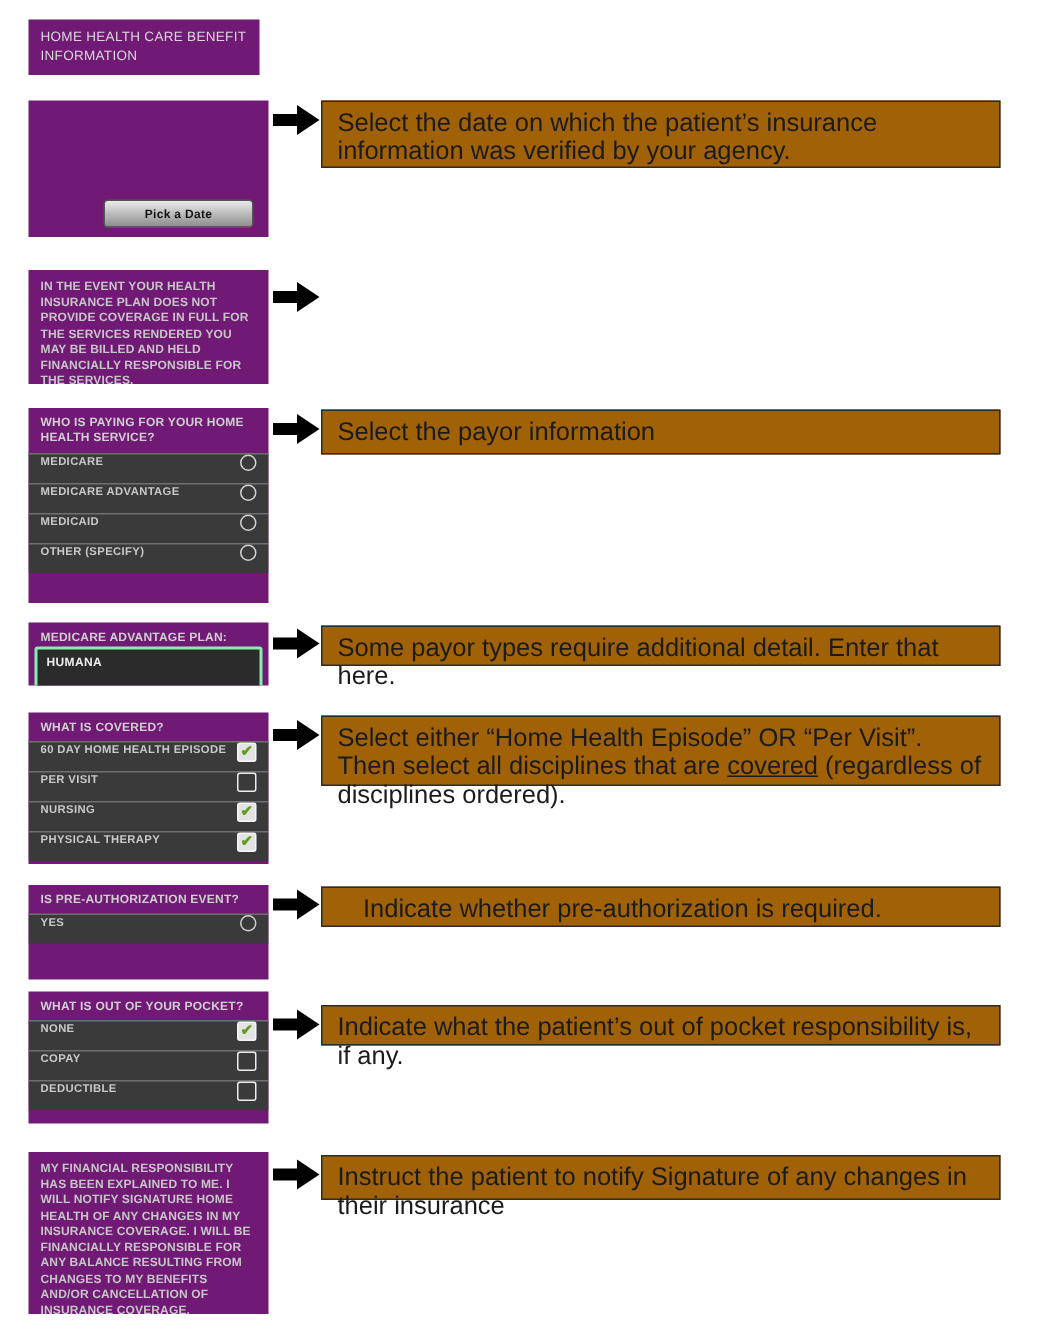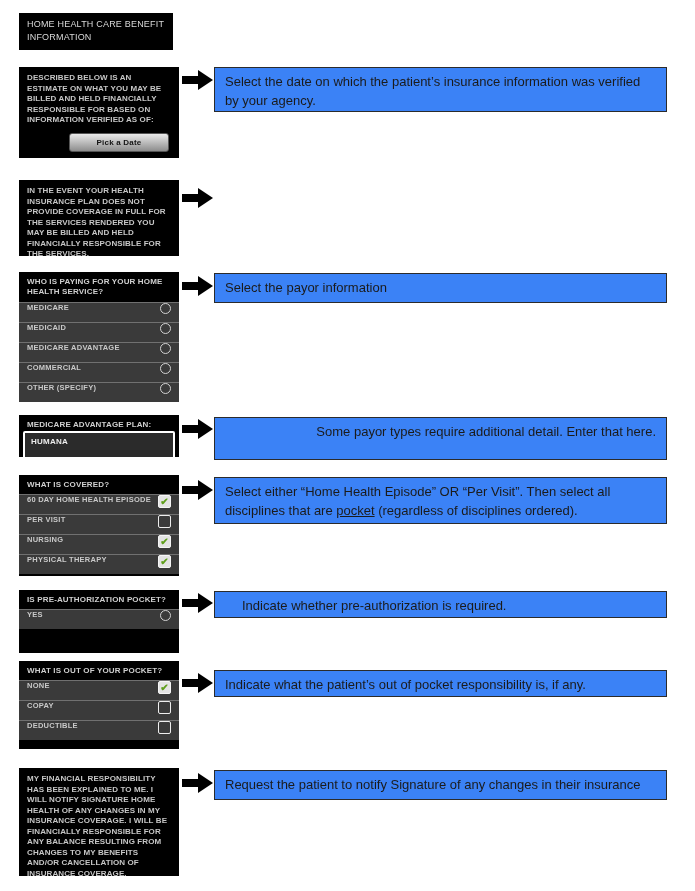--- a/index.html
+++ b/index.html
@@ -3,21 +3,21 @@
 <meta charset="utf-8">
 <style>
   html,body { margin:0; padding:0; background:#fff; }
   .canvas {
     position:relative; width:695px; height:891px; background:#ffffff;
     font-family:"Liberation Sans", sans-serif; overflow:hidden;
   }
 
   
   .dpanel {
-    position:absolute; left:19px; width:160px; background:#000000;
+    position:absolute; left:19px; width:160px; background:#701a75;
     box-sizing:border-box; overflow:hidden;
   }
   .htitle {
     color:#d9d9d9; font-size:9px; line-height:1.45; padding:5px 8px; letter-spacing:.2px;
   }
   .dtext {
     color:#c6c6c6; font-weight:bold; font-size:8px; line-height:1.32;
     padding:6px 8px 4px 8px; letter-spacing:.1px;
   }
   .listhead {
@@ -45,76 +45,75 @@
 
   .pickbtn {
     position:absolute; left:10px; right:10px; bottom:6px; height:17px;
     background:linear-gradient(#eaeaea,#8d8d8d); border:1px solid #555;
     border-radius:3px; color:#141414; font-weight:bold; font-size:8px;
     display:flex; align-items:center; justify-content:center; letter-spacing:.2px;margin-left:40px;
   }
 
   .advinput {
     position:absolute; left:4px; right:4px; top:16px; height:32px;
-    background:#2b2b2b; border:2px solid #ffffff; border-radius:2px;
+    background:#2b2b2b; border:2px solid #86efac; border-radius:2px;
     color:#ededed; font-weight:bold; font-size:8px; letter-spacing:.25px;
     padding:2px 22px 14px 6px; box-sizing:border-box;
     font-family:"Liberation Sans", sans-serif; outline:none;
   }
 
   
   .arrow { position:absolute; left:182px; width:31px; height:20px; }
   .arrow .shaft { position:absolute; left:0; top:6px; width:16px; height:8px; background:#000; }
   .arrow .head {
     position:absolute; left:16px; top:0; width:0; height:0;
     border-left:15px solid #000; border-top:10px solid transparent; border-bottom:10px solid transparent;
   }
 
   
   .ibox {
     position:absolute; left:214px; width:453px; box-sizing:border-box;
-    background:#3b82f6; border:1px solid #2b2b2b; color:#1b1b1b;
-    font-size:13px; line-height:19px; padding:4px 10px;
+    background:#a16207; border:1px solid #2b2b2b; color:#1b1b1b;
+    font-size:17px; line-height:19px; padding:4px 10px;
   }
   .uline { text-decoration:underline; }
 
   
   .p-header { top:13px;  height:37px; }
   .p1 { top:67px;  height:91px; }
   .p2 { top:180px; height:76px; }
   .p3 { top:272px; height:130px; }
   .p4 { top:415px; height:42px; }
   .p5 { top:475px; height:101px; }
   .p6 { top:590px; height:63px; }
   .p7 { top:661px; height:88px; }
   .p8 { top:768px; height:108px; }
 
   .b1 { top:67px;  height:45px; }
   .b2 { top:186px; height:45px; }
   .b3 { top:273px; height:30px; }
-  .b4 { top:417px; height:43px;text-align:right; }
+  .b4 { top:417px; height:27px; }
   .b5 { top:477px; height:47px; }
   .b6 { top:591px; height:27px;padding-left:27px; }
   .b7 { top:670px; height:27px; }
   .b8 { top:770px; height:30px; }
 
   .a1 { top:70px; } .a2 { top:188px; } .a3 { top:276px; } .a4 { top:419px; }
   .a5 { top:480px; } .a6 { top:593px; } .a7 { top:673px; } .a8 { top:773px; }
 </style>
 </head>
 <body>
 
 <div class="canvas">
 
   <div class="dpanel p-header" style="width:154px">
     <div class="htitle">HOME HEALTH CARE BENEFIT INFORMATION</div>
   </div>
 
   <div class="dpanel p1">
-    <div class="dtext">DESCRIBED BELOW IS AN ESTIMATE ON WHAT YOU MAY BE BILLED AND HELD FINANCIALLY RESPONSIBLE FOR BASED ON INFORMATION VERIFIED AS OF:</div>
     <div class="pickbtn">Pick a Date</div>
   </div>
   <div class="arrow a1">
       <div class="shaft"></div>
       <div class="head"></div>
     </div>
   <div class="ibox b1">Select the date on which the patient’s insurance information was verified by your agency.</div>
 
   <div class="dpanel p2">
     <div class="dtext">IN THE EVENT YOUR HEALTH INSURANCE PLAN DOES NOT PROVIDE COVERAGE IN FULL FOR THE SERVICES RENDERED YOU MAY BE BILLED AND HELD FINANCIALLY RESPONSIBLE FOR THE SERVICES.</div>
@@ -124,29 +123,25 @@
       <div class="head"></div>
     </div>
 
   <div class="dpanel p3">
     <div class="listhead">WHO IS PAYING FOR YOUR HOME HEALTH SERVICE?</div>
     <div class="lrow">
       <span class="lrow-label">MEDICARE</span>
       <span class="radio"></span>
     </div>
     <div class="lrow">
+      <span class="lrow-label">MEDICARE ADVANTAGE</span>
+      <span class="radio"></span>
+    </div>
+    <div class="lrow">
       <span class="lrow-label">MEDICAID</span>
-      <span class="radio"></span>
-    </div>
-    <div class="lrow">
-      <span class="lrow-label">MEDICARE ADVANTAGE</span>
-      <span class="radio"></span>
-    </div>
-    <div class="lrow">
-      <span class="lrow-label">COMMERCIAL</span>
       <span class="radio"></span>
     </div>
     <div class="lrow">
       <span class="lrow-label">OTHER (SPECIFY)</span>
       <span class="radio"></span>
     </div>
   </div>
   <div class="arrow a3">
       <div class="shaft"></div>
       <div class="head"></div>
@@ -185,24 +180,24 @@
       <span class="lrow-label">PHYSICAL THERAPY</span>
       <span class="checkbox on">
           <span class="check">✔</span>
         </span>
     </div>
   </div>
   <div class="arrow a5">
       <div class="shaft"></div>
       <div class="head"></div>
     </div>
-  <div class="ibox b5"><span>Select either “Home Health Episode” OR “Per Visit”. Then select all disciplines that are </span><span class="uline">pocket</span><span> (regardless of disciplines ordered).</span></div>
+  <div class="ibox b5"><span>Select either “Home Health Episode” OR “Per Visit”. Then select all disciplines that are </span><span class="uline">covered</span><span> (regardless of disciplines ordered).</span></div>
 
   <div class="dpanel p6">
-    <div class="listhead">IS PRE-AUTHORIZATION POCKET?</div>
+    <div class="listhead">IS PRE-AUTHORIZATION EVENT?</div>
     <div class="lrow">
       <span class="lrow-label">YES</span>
       <span class="radio"></span>
     </div>
   </div>
   <div class="arrow a6">
       <div class="shaft"></div>
       <div class="head"></div>
     </div>
   <div class="ibox b6">Indicate whether pre-authorization is required.</div>
@@ -230,15 +225,15 @@
     </div>
   <div class="ibox b7">Indicate what the patient’s out of pocket responsibility is, if any.</div>
 
   <div class="dpanel p8">
     <div class="dtext">MY FINANCIAL RESPONSIBILITY HAS BEEN EXPLAINED TO ME.  I WILL NOTIFY SIGNATURE HOME HEALTH OF ANY CHANGES IN MY INSURANCE COVERAGE.  I WILL BE FINANCIALLY RESPONSIBLE FOR ANY BALANCE RESULTING FROM CHANGES TO MY BENEFITS AND/OR CANCELLATION OF INSURANCE COVERAGE.</div>
   </div>
   <div class="arrow a8">
       <div class="shaft"></div>
       <div class="head"></div>
     </div>
-  <div class="ibox b8">Request the patient to notify Signature of any changes in their insurance</div>
+  <div class="ibox b8">Instruct the patient to notify Signature of any changes in their insurance</div>
 
 </div>
 
 </body></html>

